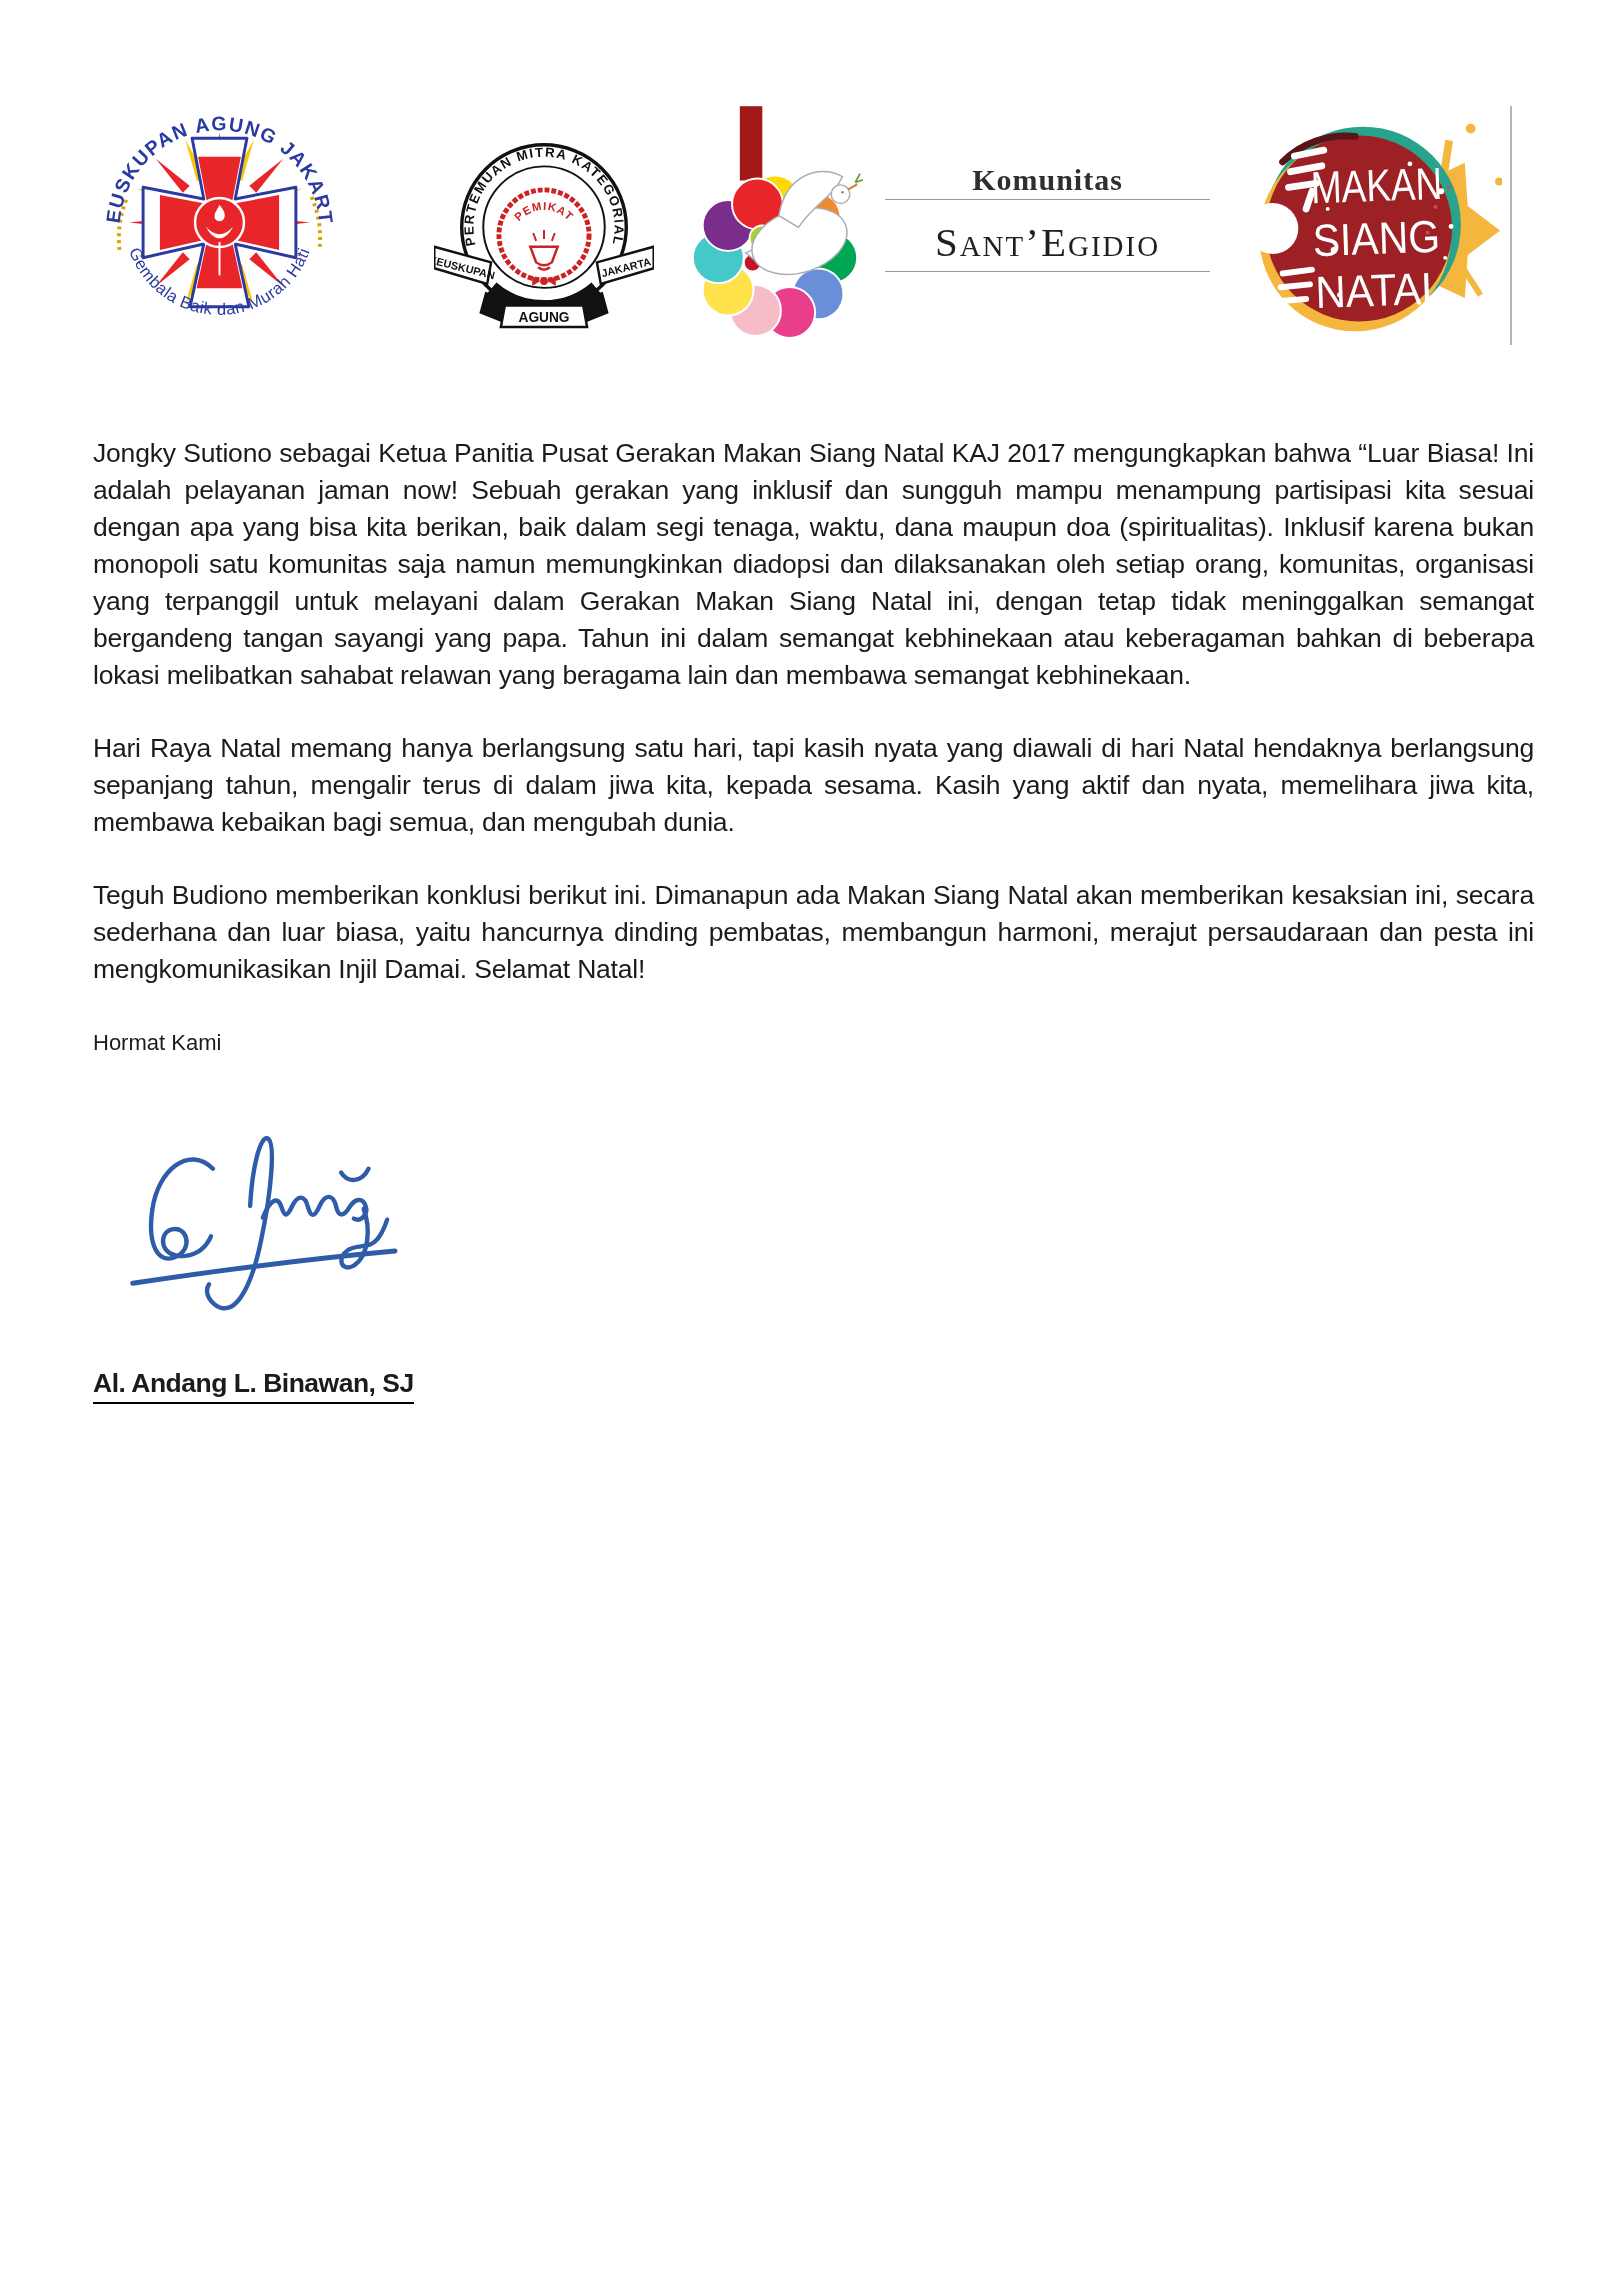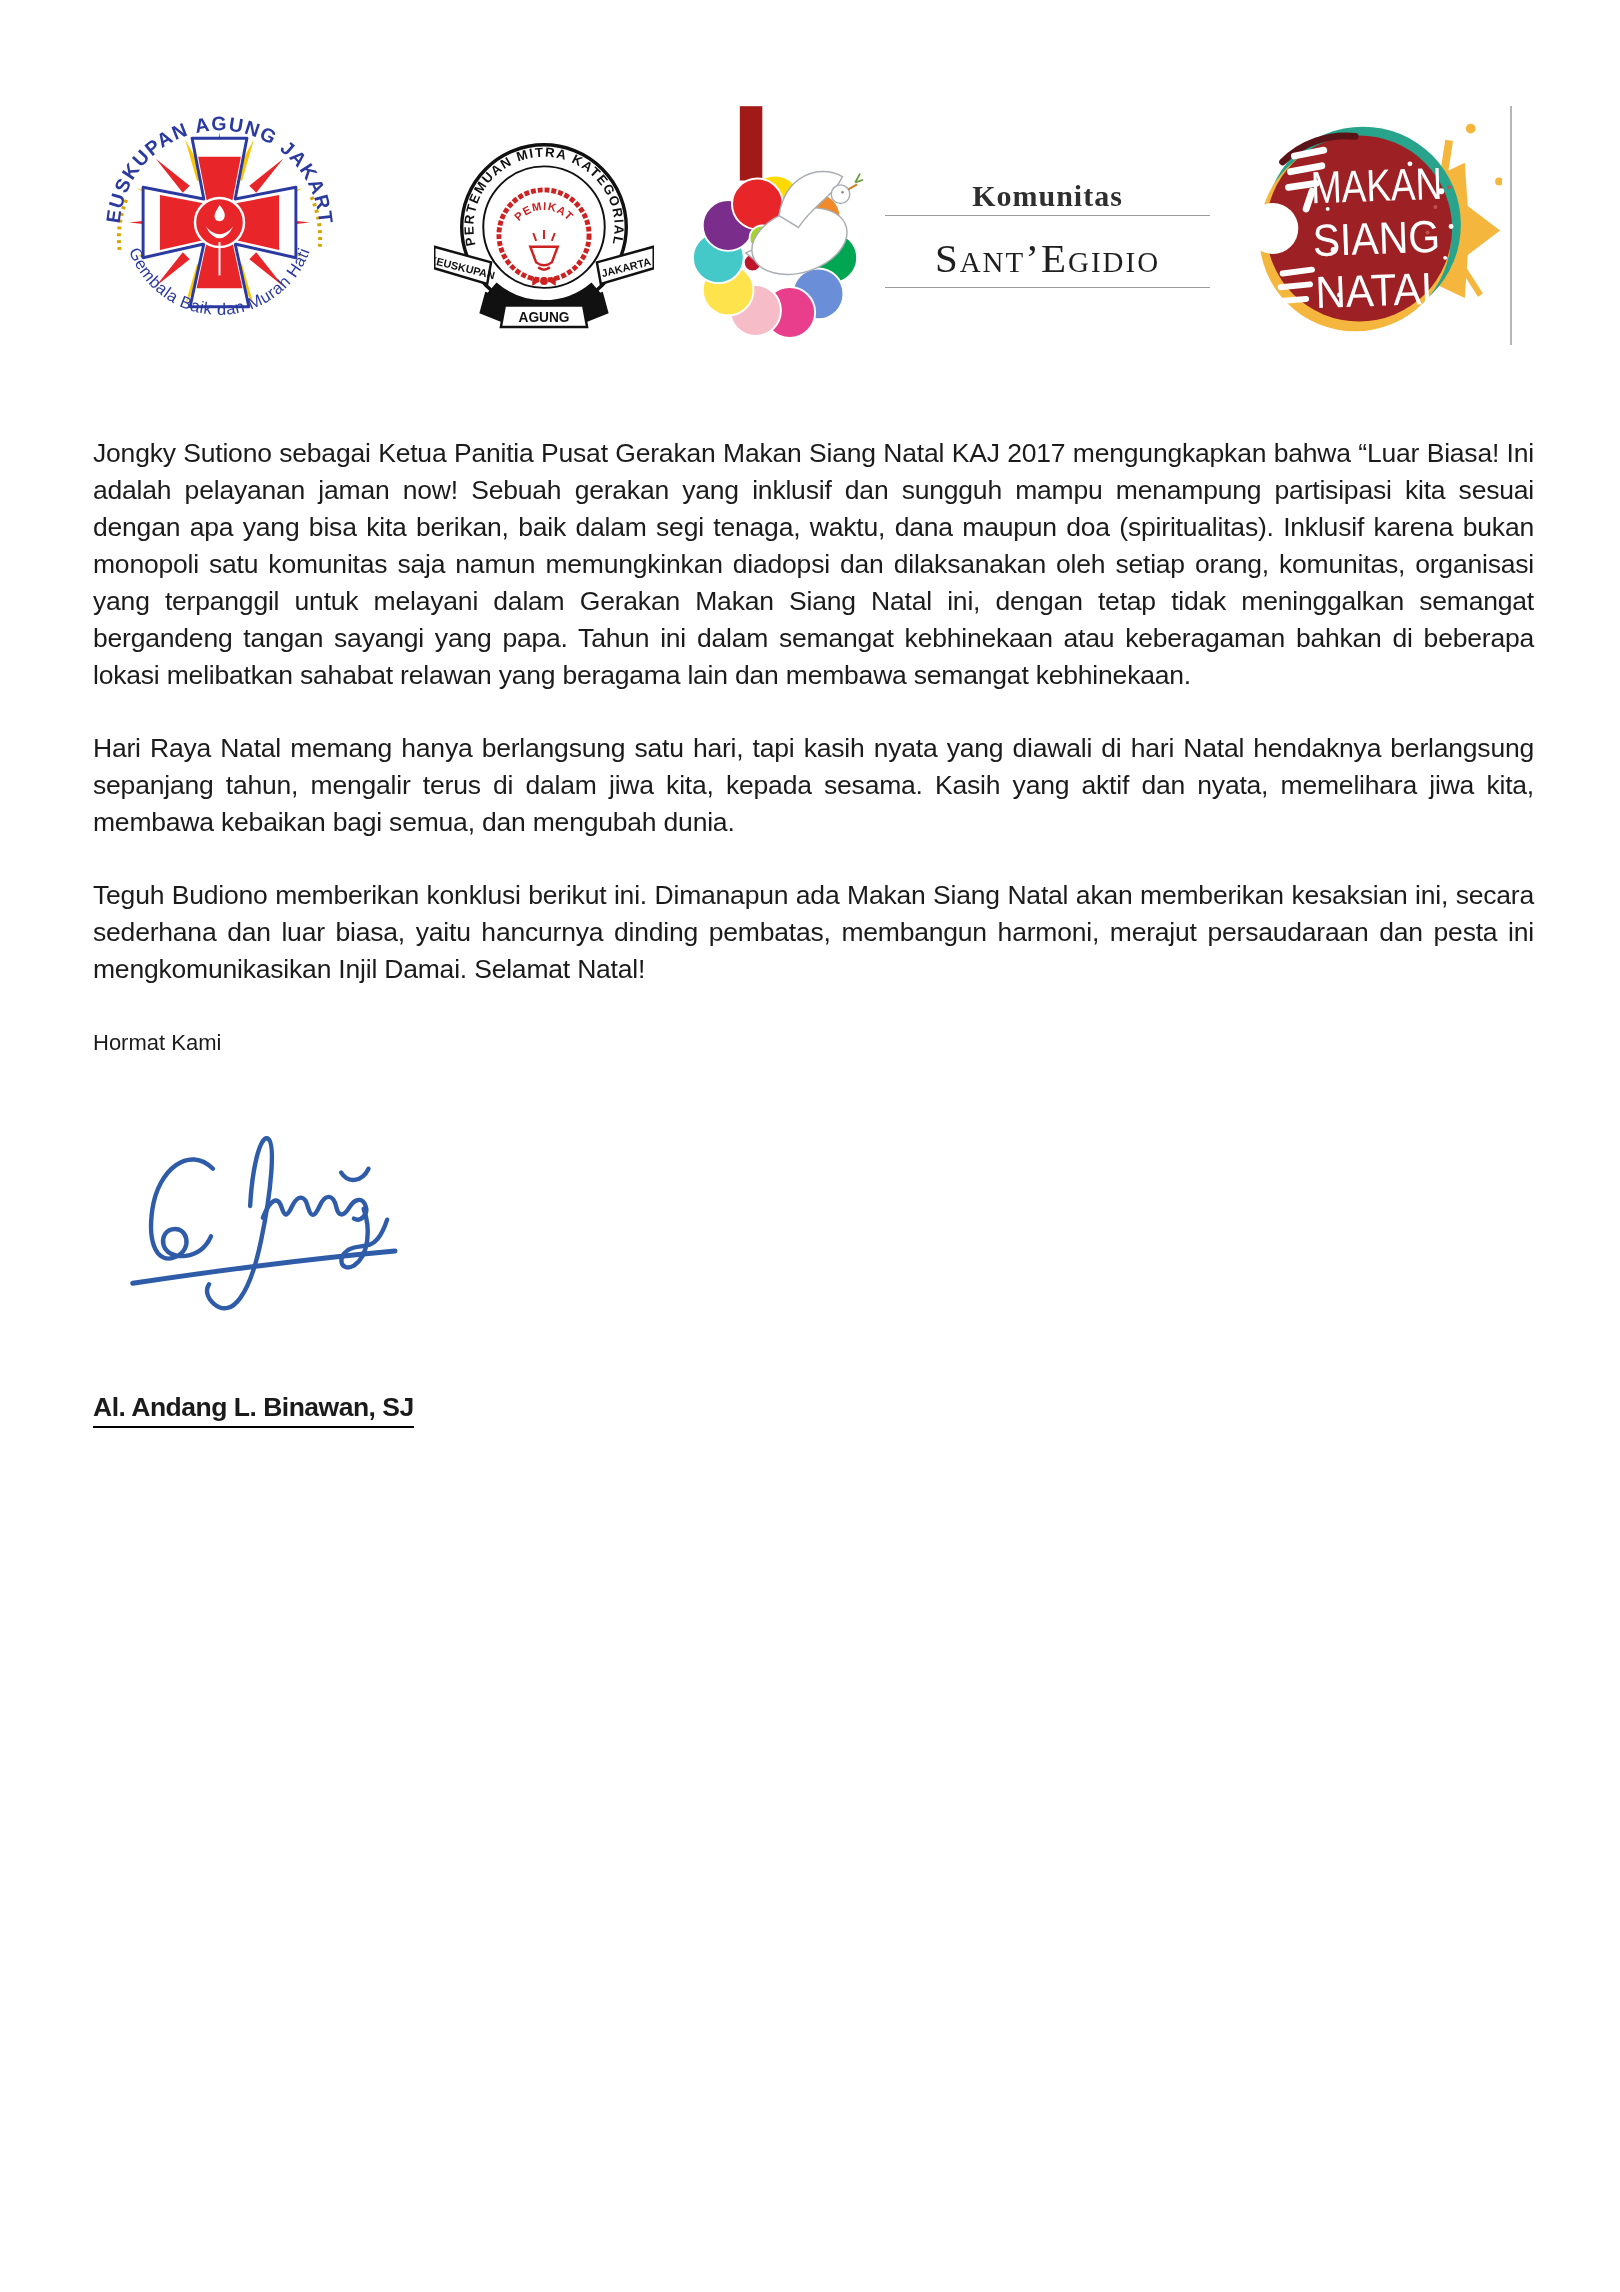--- a/index.html
+++ b/index.html
@@ -1,38 +1,38 @@
 <!DOCTYPE html>
 <html><head>
 <meta charset="utf-8">
 <style>
   html,body{margin:0;padding:0;background:#ffffff;}
   .page{position:relative;width:1620px;height:2293px;background:#ffffff;overflow:hidden;
         font-family:"Liberation Sans",sans-serif;color:#1b1b1b;}
 
   
   .hdr-abs{position:absolute;}
-  .se-block{position:absolute;left:885px;top:179px;width:325px;text-align:center;}
+  .se-block{position:absolute;left:885px;top:163px;width:325px;text-align:center;}
   .se-line1{font-family:"Liberation Serif",serif;font-weight:bold;font-size:30px;color:#2f2f2f;
             letter-spacing:1px;line-height:1.1;}
   .se-rule{border:none;border-top:1.5px solid #9a9a9a;margin:2.9px 0 0 0;}
   .se-rule2{border:none;border-top:1.5px solid #9a9a9a;margin:4.9px 0 0 0;}
   .se-line2{font-family:"Liberation Serif",serif;font-size:41px;font-variant:small-caps;
             color:#1f1f1f;letter-spacing:2px;line-height:1.15;margin-top:19px;}
   .v-divider{position:absolute;left:1510px;top:106px;width:2px;height:239px;background:#b5b5b5;}
 
   
   .body-text{position:absolute;left:93px;top:421px;width:1441px;}
   .para{font-size:26.5px;line-height:37px;text-align:justify;margin:14px 0 36px 0;
         letter-spacing:-0.2px;}
   .closing{font-size:22px;line-height:37px;margin:0;}
 
   .signature-wrap{position:absolute;left:103px;top:1112px;width:353px;height:230px;}
 
-  .signoff{position:absolute;left:93px;top:1368px;margin-top:24px;}
+  .signoff{position:absolute;left:93px;top:1368px;}
   .sig-name{font-size:26.5px;font-weight:bold;letter-spacing:-0.5px;margin:0;}
   .sig-name span{border-bottom:2.9px solid #000;padding-bottom:2.9px;display:inline-block;}
   .sig-title{font-size:25.5px;font-style:italic;letter-spacing:-0.3px;margin:11.8px 0 0 0;}
 
   svg text{font-family:"Liberation Sans",sans-serif;}
 </style>
 </head>
 <body>
 
 <div class="page">

